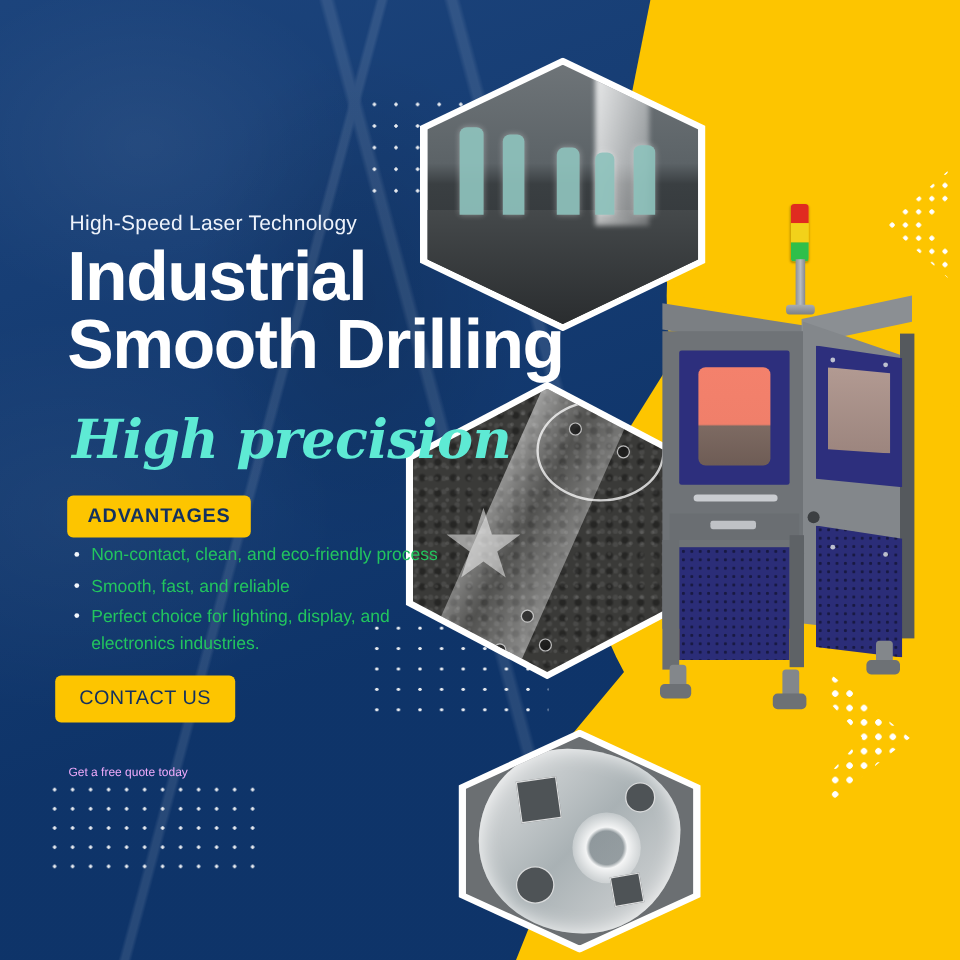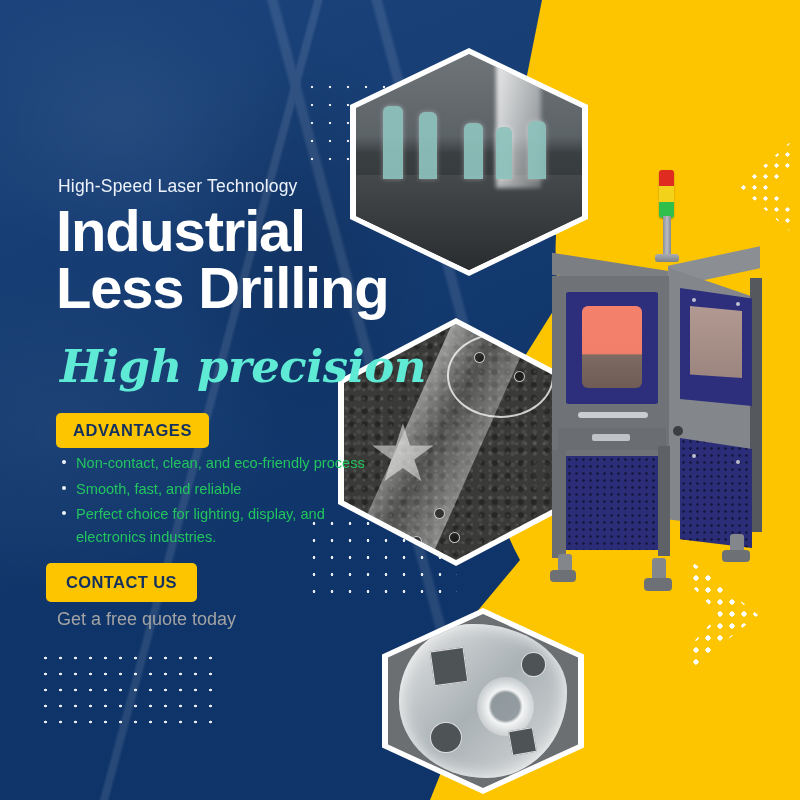--- a/index.html
+++ b/index.html
@@ -53,22 +53,22 @@
   .script{position:absolute;left:60px;top:340px;color:#5eead4;font-size:45px;
       font-style:italic;font-weight:700;font-family:"DejaVu Serif", serif;letter-spacing:-.5px;}
   .badge{position:absolute;left:56px;top:413px;background:#fdc500;color:#13315f;
       font-weight:700;font-size:16.5px;letter-spacing:.6px;padding:8px 17px;border-radius:5px;}
   .bullets{position:absolute;left:58px;top:452px;width:330px;color:#22c55e;font-size:14.6px;
       line-height:1.55;}
   .bullets div{position:relative;padding-left:18px;margin-bottom:3px;}
   .bullets div::before{content:"";position:absolute;left:4px;top:8px;width:4px;height:4px;
       border-radius:50%;background:#f2f6fc;}
   .cta{position:absolute;left:46px;top:563px;background:#fdc500;color:#13315f;
-      font-weight:700;font-size:16.5px;letter-spacing:.4px;padding:10px 20px;border-radius:5px;}
-  .tagline{position:absolute;left:57px;top:609px;color:#a3a3a3;font-size:18px;}
+      font-weight:400;font-size:16.5px;letter-spacing:.4px;padding:10px 20px;border-radius:5px;}
+  .tagline{position:absolute;left:57px;top:639px;color:#f0abfc;font-size:10px;}
 
   
   .hex{position:absolute;background:#fff;
      clip-path:polygon(50% 0,100% 25%,100% 75%,50% 100%,0 75%,0 25%);}
   .hex-in{position:absolute;inset:6px;
      clip-path:polygon(50% 0,100% 25%,100% 75%,50% 100%,0 75%,0 25%);overflow:hidden;}
   .hex1{left:350px;top:48px;width:238px;height:228px;}
   .hex2{left:338px;top:318px;width:236px;height:248px;}
   .hex3{left:382px;top:608px;width:202px;height:186px;}
 
@@ -255,21 +255,21 @@
     <div class="foot" style="left:10px;top:400px;width:26px;height:12px"></div>
     <div class="leg" style="left:112px;top:388px;width:14px;height:24px"></div>
     <div class="foot" style="left:104px;top:408px;width:28px;height:13px"></div>
     <div class="leg" style="left:190px;top:364px;width:14px;height:20px"></div>
     <div class="foot" style="left:182px;top:380px;width:28px;height:12px"></div>
   </div>
 
   <div class="kicker">High-Speed Laser Technology</div>
   <div class="h1">
     <span>Industrial</span>
-    <span>Less Drilling</span>
+    <span>Smooth Drilling</span>
   </div>
   <div class="script">High precision</div>
   <div class="badge">ADVANTAGES</div>
   <div class="bullets">
     <div>Non-contact, clean, and eco-friendly process</div>
     <div>Smooth, fast, and reliable</div>
     <div>Perfect choice for lighting, display, and electronics industries.</div>
   </div>
   <div class="cta">CONTACT US</div>
   <div class="tagline">Get a free quote today</div>

